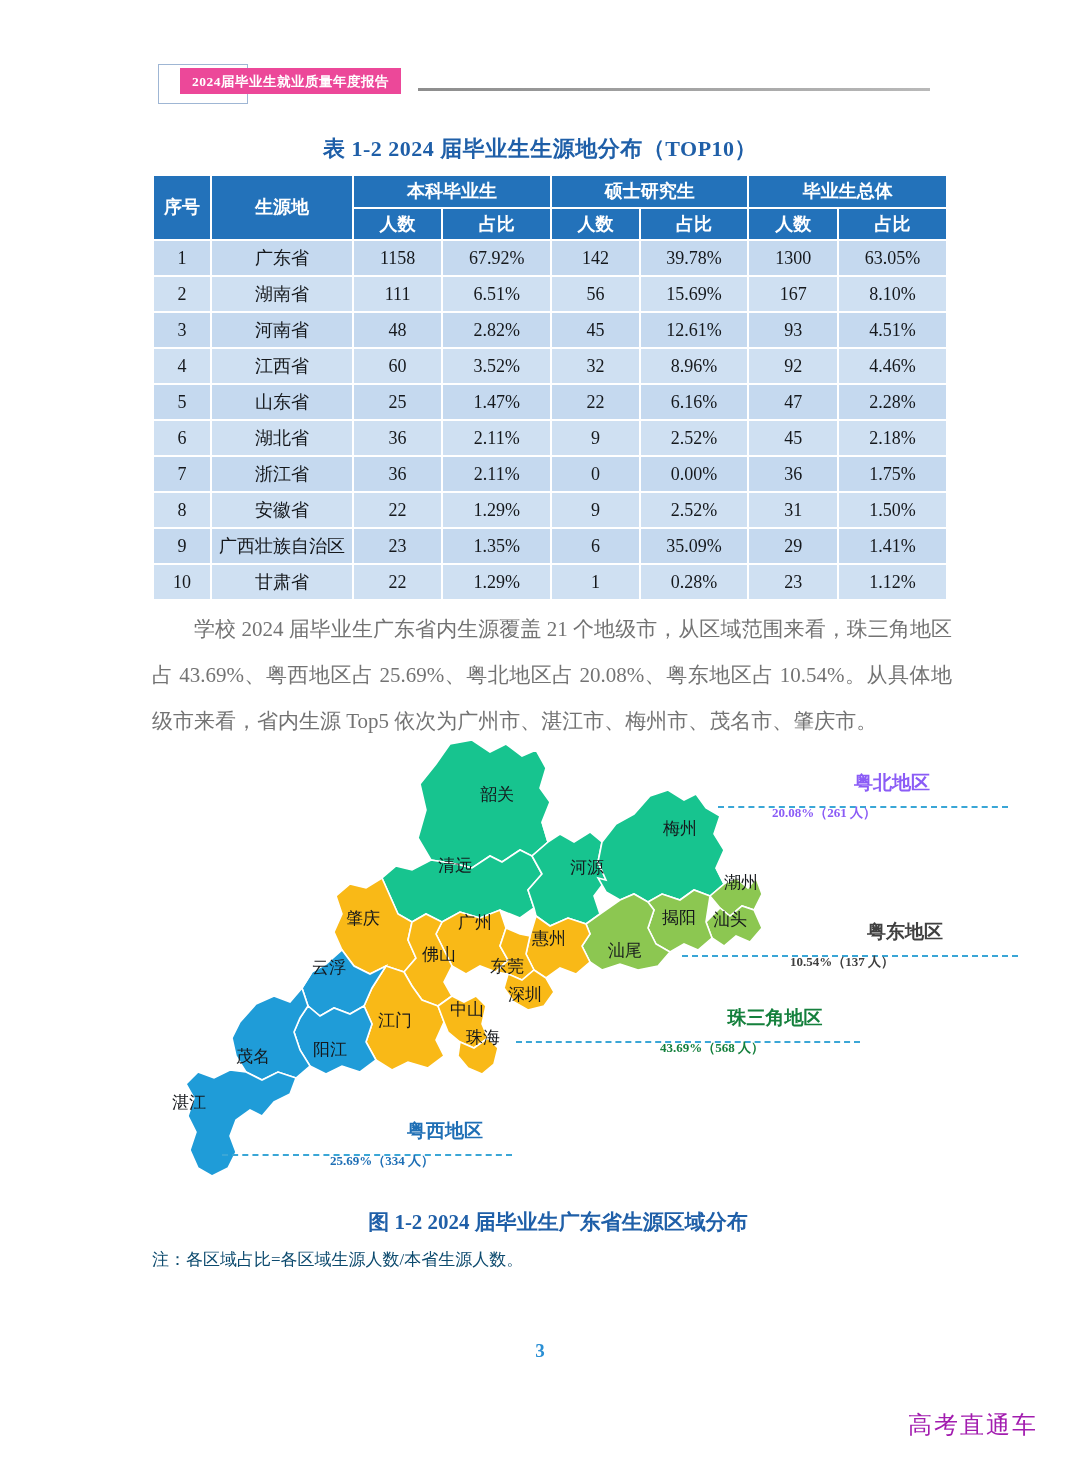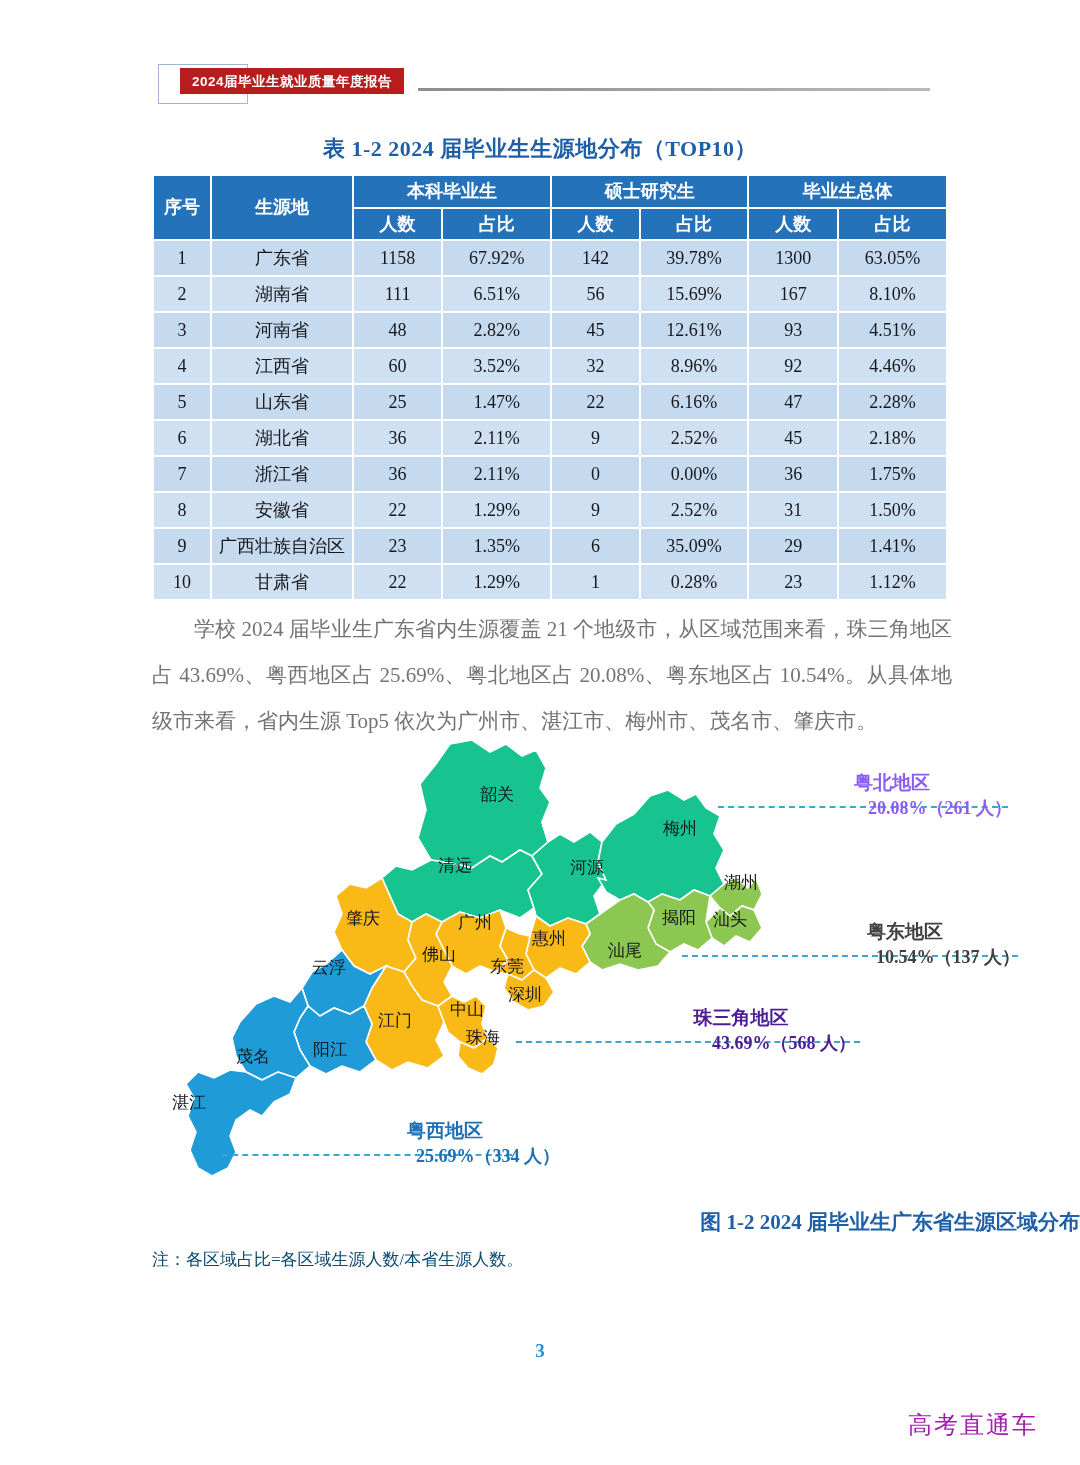--- a/index.html
+++ b/index.html
@@ -15,22 +15,22 @@
   
   .header-wrap{
     position:absolute; left:0; top:0; width:1080px; height:110px;
   }
   .hdr-outline{
     position:absolute; left:158px; top:64px; width:90px; height:40px;
     border:1px solid #9fb6d4; background:transparent;
   }
   .hdr-tab{
     position:absolute; left:180px; top:68px; height:26px;
-    background:#b91c1c; color:#ffffff;
-    font-family:Liberation Sans, sans-serif;
+    background:#ec4899; color:#ffffff;
+    font-family:Liberation Serif, serif;
     font-size:13.5px; font-weight:600; letter-spacing:.5px;
     padding:3px 12px 0 12px; white-space:nowrap; line-height:22px;
   }
   .hdr-rule{
     position:absolute; left:418px; top:88px; width:512px; height:3px;
     background:linear-gradient(to right,#8d8d8d,#b9b9b9);
   }
 
   
   .table-title{
@@ -74,35 +74,35 @@
 
   
   .map-area{
     position:absolute; left:150px; top:738px; width:930px; height:470px;
   }
   .map-area svg{ display:block; }
 
   .ann{ position:absolute; white-space:nowrap; font-weight:bold;
         font-family:"Liberation Serif","DejaVu Serif",serif; }
   .ann .ttl{ display:block; font-size:19px; text-align:center; }
-  .ann .val{ display:block; font-size:18px; text-align:right; margin-top:0;}
+  .ann .val{ display:block; font-size:13px; text-align:left; margin-top:8px;}
   .dashline{ position:absolute; border-top:2px dashed #3aa6d6; height:0; }
 
   .ann-north{ left:772px; top:770px; width:240px; color:#8b5cf6; }
   .dash-north{ left:718px; top:806px; width:290px; }
   .ann-east{ left:790px; top:919px; width:230px; color:#404040; }
   .dash-east{ left:682px; top:955px; width:336px; }
-  .ann-prd{ left:626px; top:1005px; width:230px; color:#4c1d95; }
+  .ann-prd{ left:660px; top:1005px; width:230px; color:#15803d; }
   .dash-prd{ left:516px; top:1041px; width:344px; }
   .ann-west{ left:330px; top:1118px; width:230px; color:#1f6fb5; }
   .dash-west{ left:222px; top:1154px; width:290px; }
 
   
   .fig-cap{
-    position:absolute; left:0; top:1208px; width:1080px; text-align:right;
+    position:absolute; left:0; top:1208px; width:1080px; text-align:center;
     color:#1f5fa8; font-size:21px; font-weight:bold;
     font-family:"Liberation Serif","DejaVu Serif",serif;
     padding-left:36px;
   }
   .fig-note{
     position:absolute; left:152px; top:1248px;
     color:#0c4a6e; font-size:17px;
     font-family:"Liberation Serif","DejaVu Serif",serif;
   }
   .page-no{

